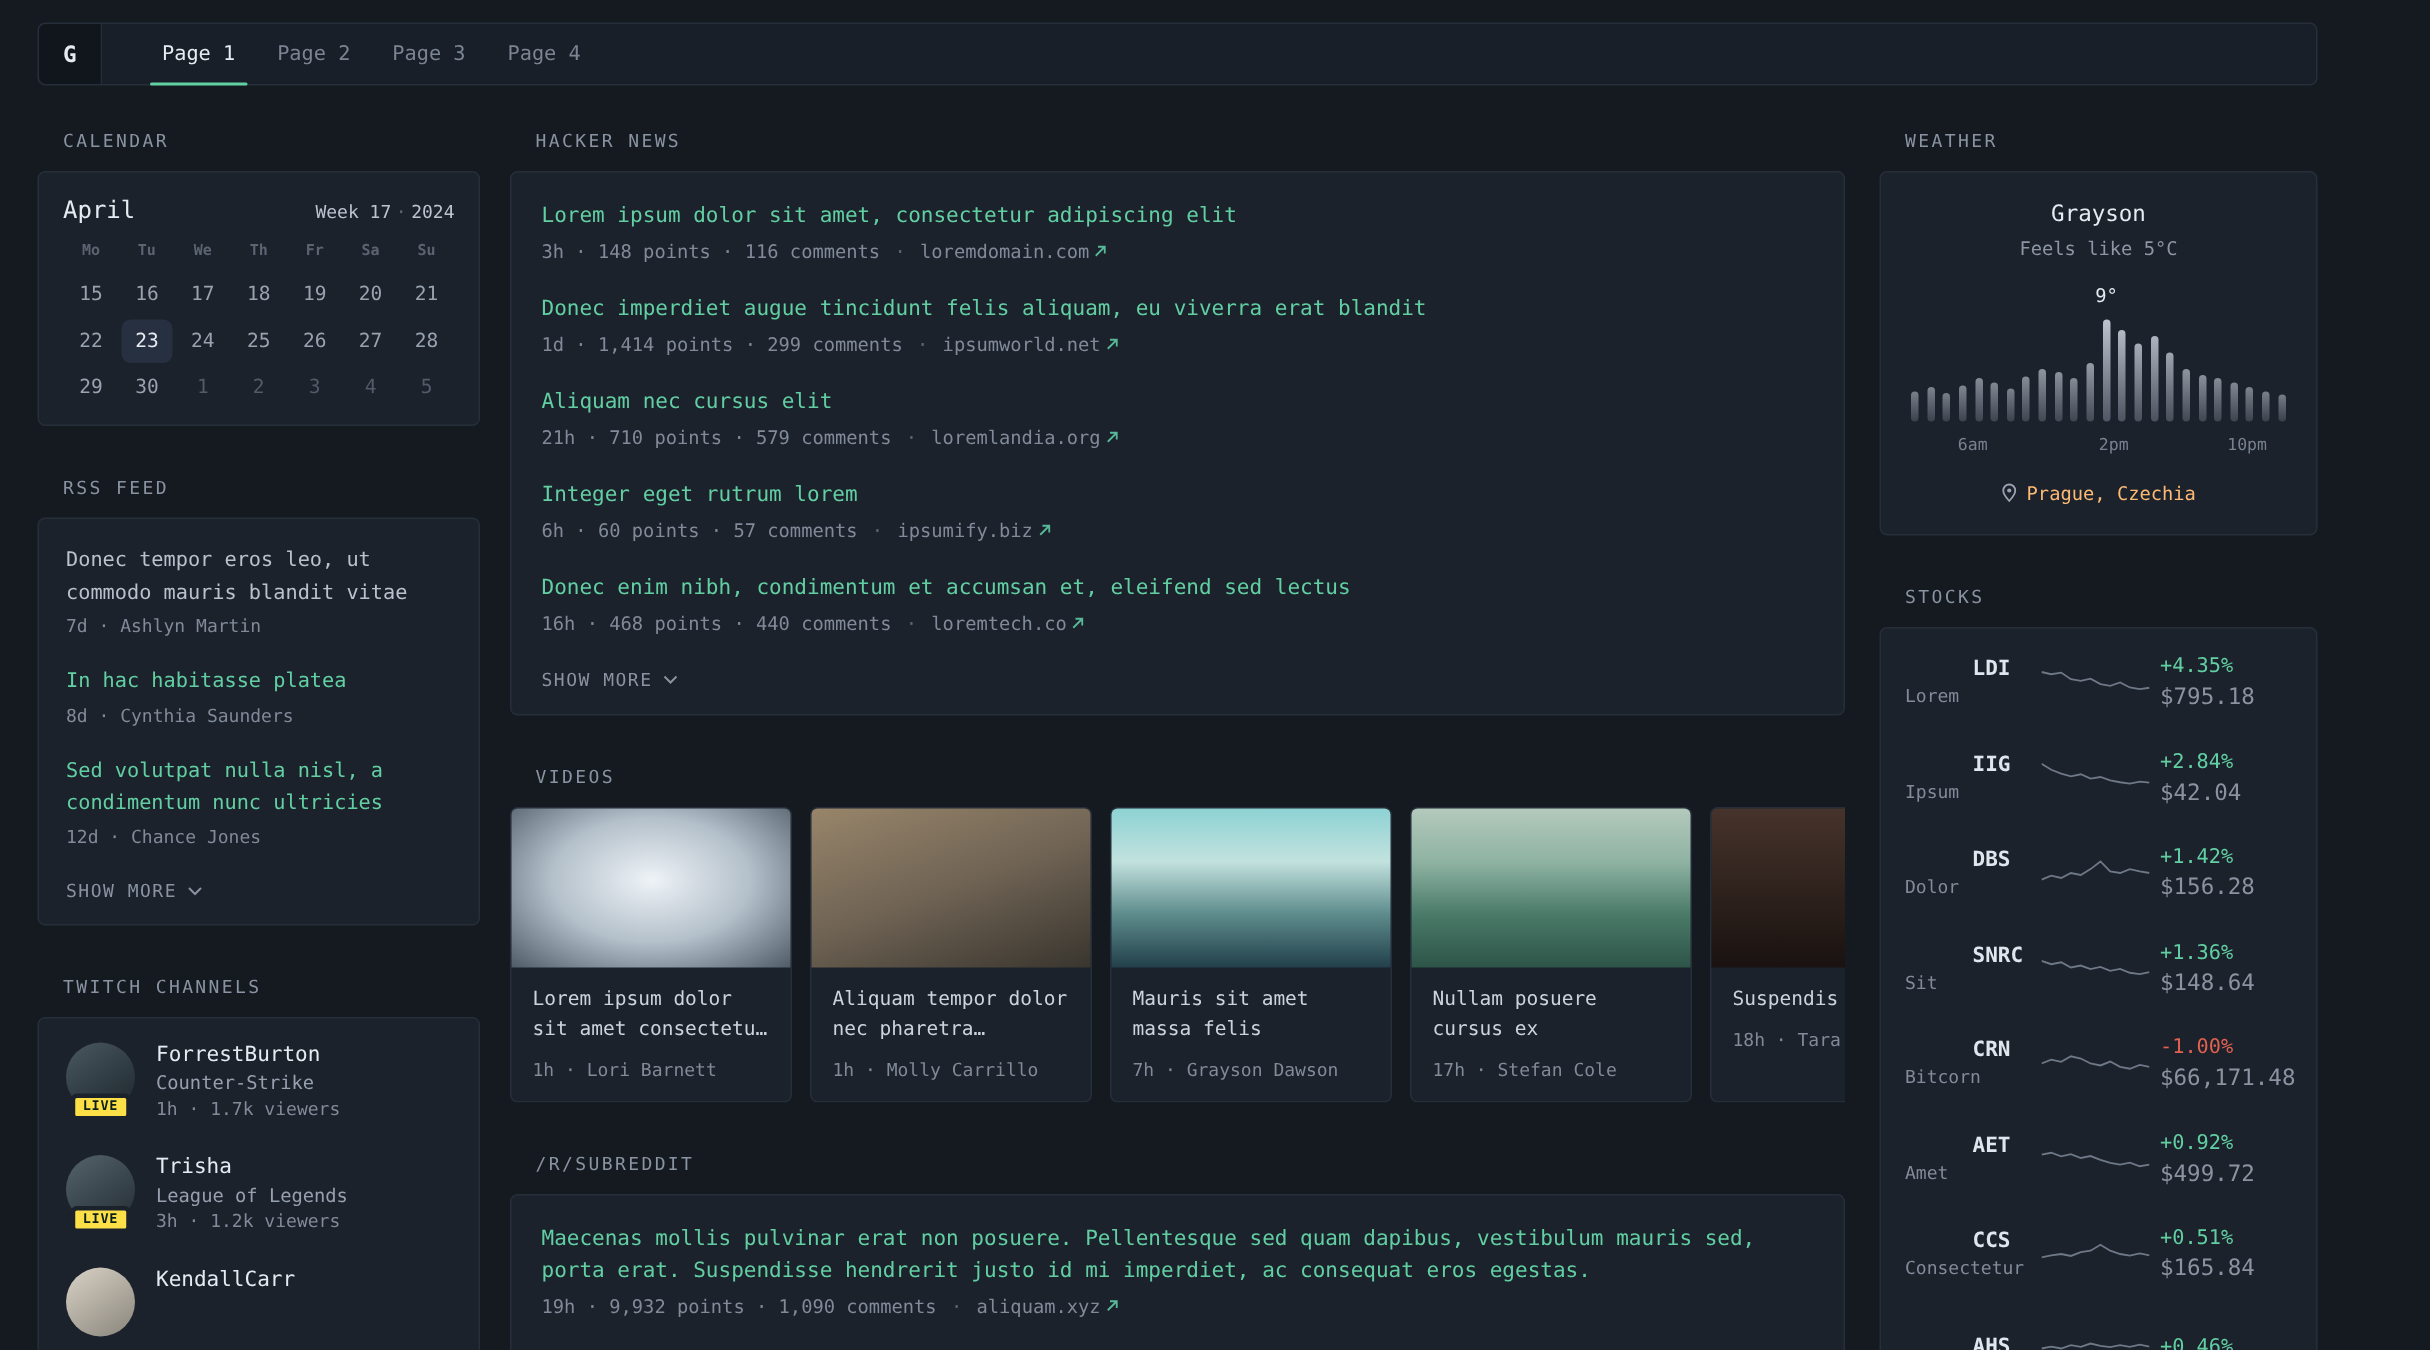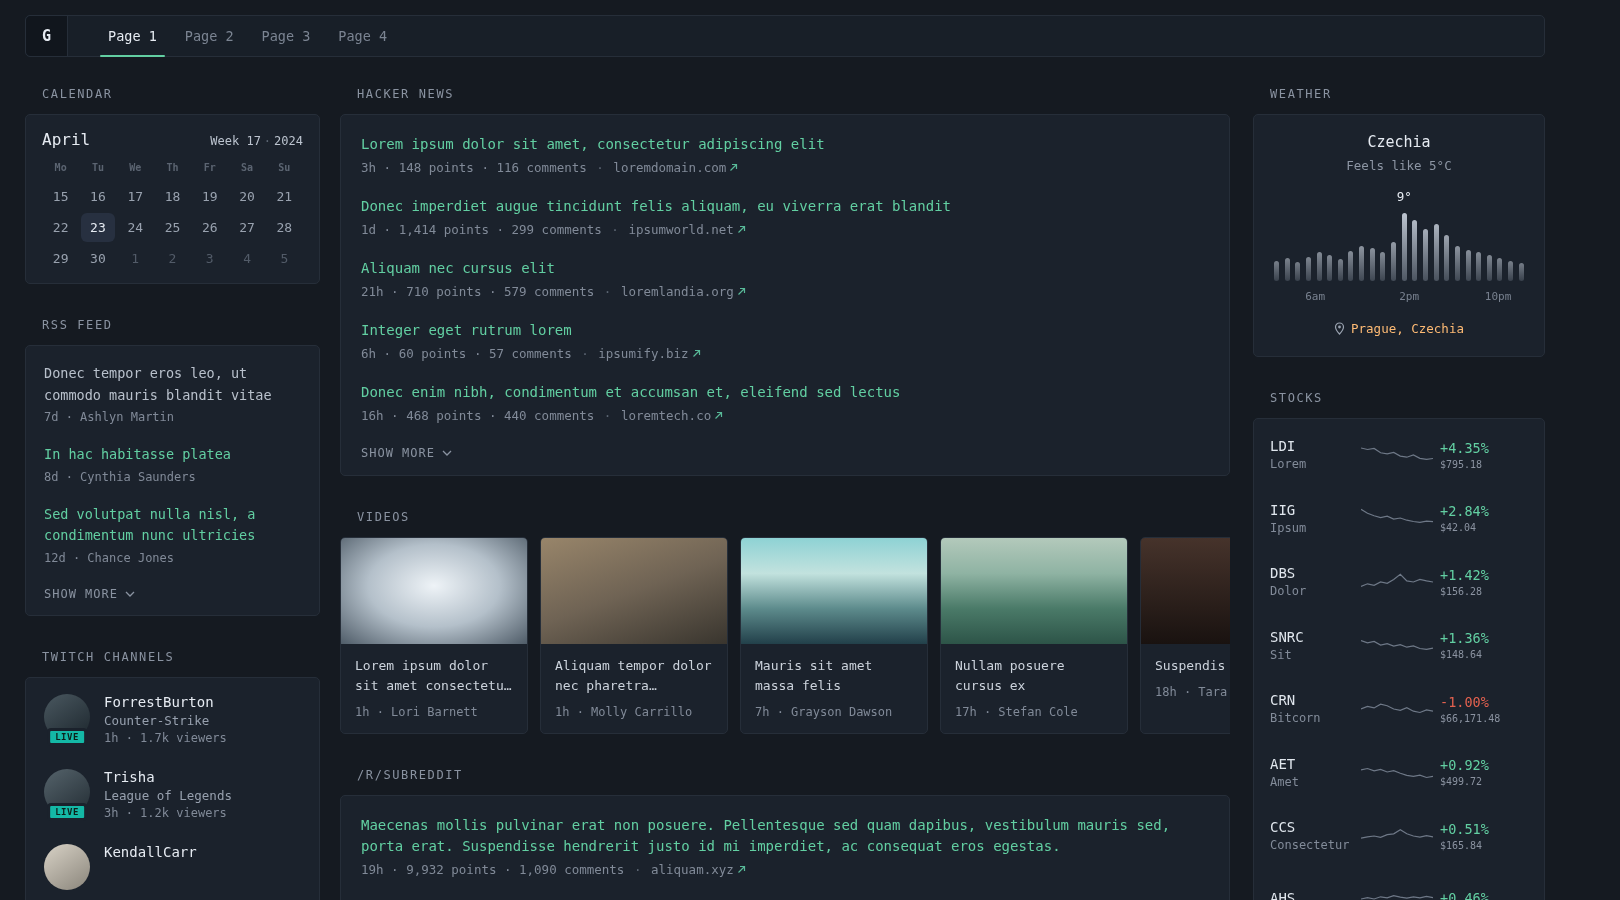--- a/index.html
+++ b/index.html
@@ -61,21 +61,21 @@
   .feed-meta{margin-top:4px;font-size:12px;color:var(--muted);}
   .show-more{display:inline-flex;align-items:center;gap:7px;color:#8a93a1;font-size:12px;
     letter-spacing:1px;cursor:pointer;margin-top:2px;}
 
   
   .tw-card{padding:16px 18px 10px;}
   .tw-row{display:flex;gap:14px;margin-bottom:24px;cursor:pointer;}
   .tw-avatar-wrap{position:relative;flex:none;width:46px;height:46px;}
   .tw-avatar{width:46px;height:46px;border-radius:50%;}
   .live-badge{position:absolute;left:50%;transform:translateX(-50%);bottom:-6px;
-    background:#14b8a6;color:#0c201a;font-size:9px;font-weight:bold;letter-spacing:.5px;
+    background:#fde047;color:#0c201a;font-size:9px;font-weight:bold;letter-spacing:.5px;
     padding:1px 5px;border-radius:4px;border:3px solid var(--card);}
   .tw-name{font-size:14px;color:var(--bright);}
   .tw-game{font-size:12.5px;color:#97a0ae;margin-top:3px;}
   .tw-meta{font-size:12px;color:var(--muted);margin-top:3px;}
 
   
   .hn-card{padding:19px 20px 15px;}
   .hn-item{margin-bottom:21px;}
   .hn-title{color:var(--accent);font-size:14px;line-height:1.5;cursor:pointer;display:block;}
   .hn-meta{margin-top:5px;font-size:12.5px;color:var(--muted);}
@@ -104,28 +104,28 @@
   .wbar{background:linear-gradient(180deg,#bcc4cf 0%,#4e5763 100%);}
   .w-times{position:relative;height:14px;margin-top:9px;}
   .w-times span{position:absolute;transform:translateX(-50%);font-size:11px;color:#78818f;}
   .w-loc{margin-top:17px;display:flex;align-items:center;justify-content:center;gap:6px;
     color:#fdba74;font-size:12.5px;}
 
   
   .stocks-card{padding:4px 16px;}
   .stock-row{display:flex;align-items:center;height:63.5px;cursor:pointer;}
   .stock-left{width:84px;flex:none;}
-  .stock-sym{font-size:14px;font-weight:normal;color:#e0e6ed;}
+  .stock-sym{font-size:14px;font-weight:bold;color:#e0e6ed;margin-left:45px;}
   .stock-name{font-size:12px;color:#828b99;margin-top:3px;}
   .stock-spark{flex:1;display:flex;justify-content:center;align-items:center;}
   .stock-right{width:88px;flex:none;text-align:left;}
   .stock-change{font-size:13.5px;}
   .stock-change.pos{color:var(--accent);}
   .stock-change.neg{color:var(--neg);}
-  .stock-price{font-size:10px;color:#8b93a1;margin-top:3px;}
+  .stock-price{font-size:15px;color:#8b93a1;margin-top:3px;}
 </style>
 </head>
 <body>
 
 <div class="wrap">
 
   <header class="topbar">
     <div class="logo">G</div>
     <nav class="tabs">
         <a class="tab active">
@@ -372,21 +372,21 @@
         </div>
       </section>
 
     </main>
 
     <aside class="col-right">
 
       <section class="section">
         <h2 class="sec-title">WEATHER</h2>
         <div class="card weather-card">
-          <div class="w-cond">Czechia</div>
+          <div class="w-cond">Grayson</div>
           <div class="w-feels">Feels like 5°C</div>
           <div class="w-chart">
             <span class="w-peak" style="left: 52.1%;">9°</span>
             <div class="w-bars">
                 <div class="wbar" style="height: 30%; opacity: 0.58;"></div>
                 <div class="wbar" style="height: 34%; opacity: 0.6;"></div>
                 <div class="wbar" style="height: 28%; opacity: 0.57;"></div>
                 <div class="wbar" style="height: 36%; opacity: 0.62;"></div>
                 <div class="wbar" style="height: 42%; opacity: 0.65;"></div>
                 <div class="wbar" style="height: 38%; opacity: 0.63;"></div>

